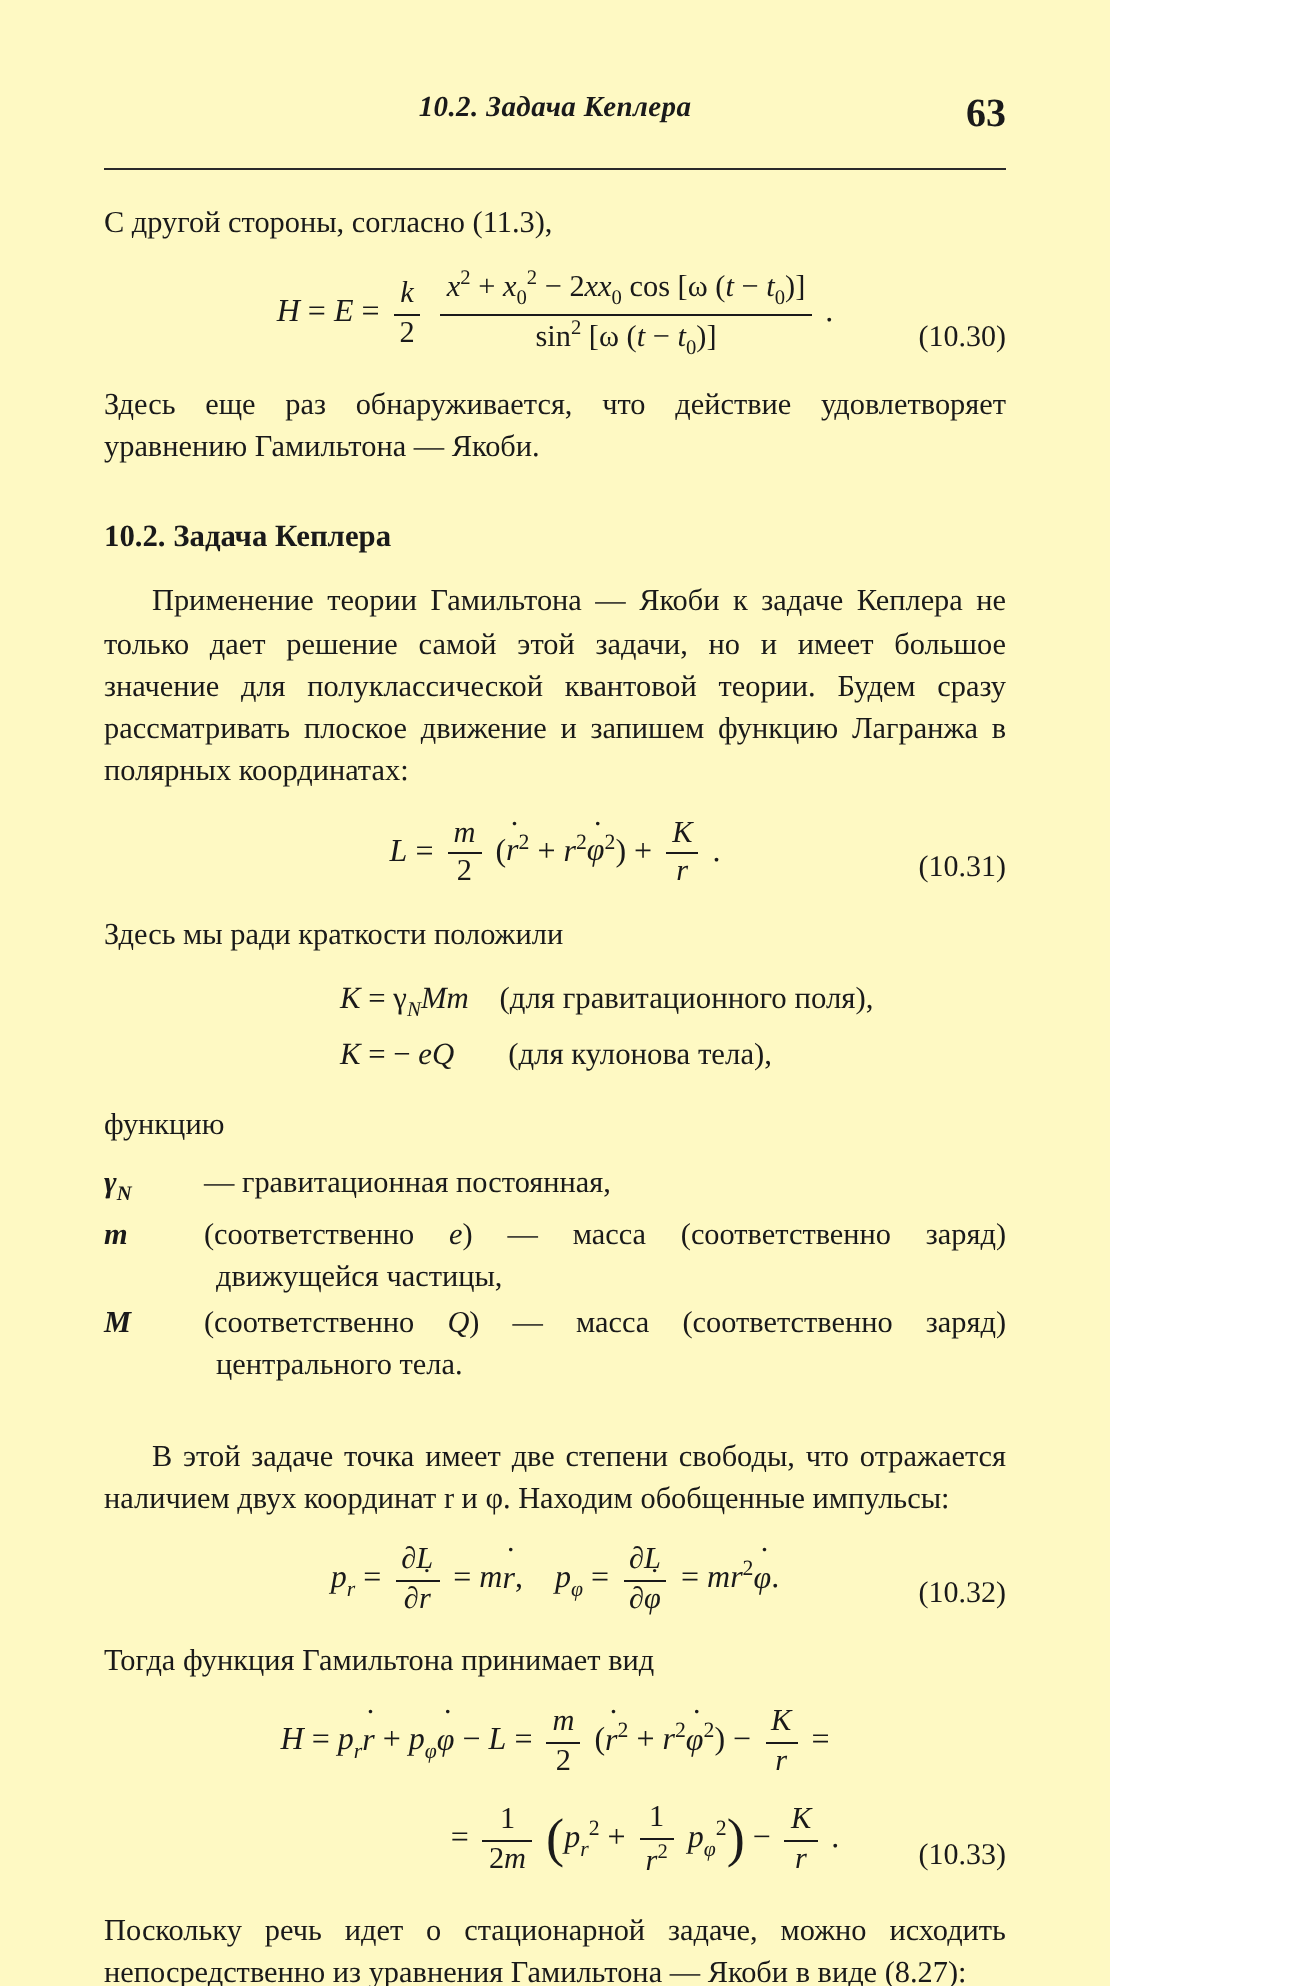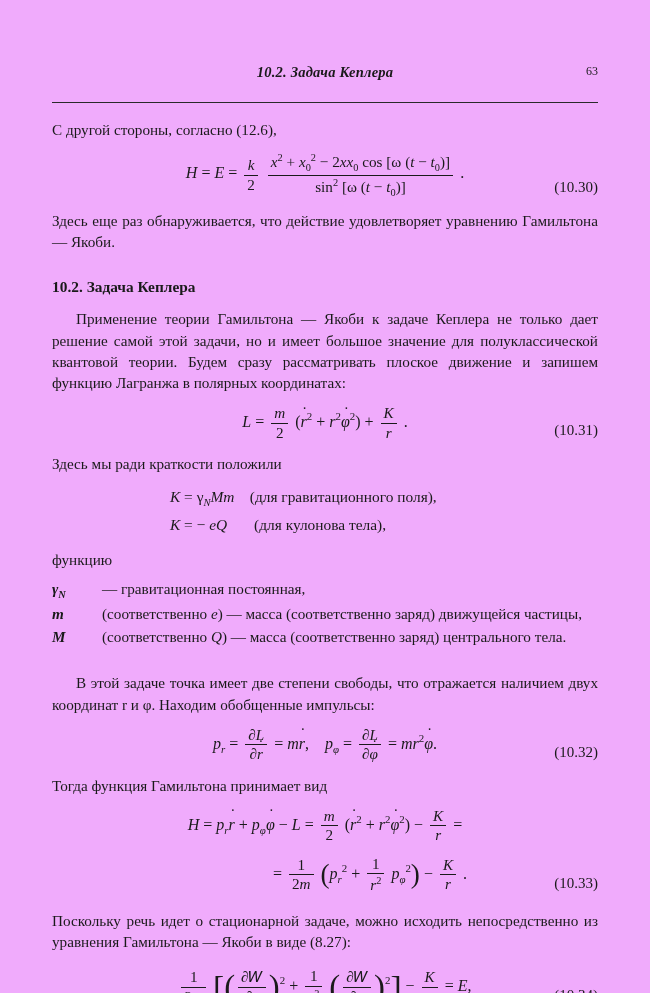--- a/index.html
+++ b/index.html
@@ -9,26 +9,26 @@
   }
   body {
     width: 650px;
     height: 993px;
     font-family: "Liberation Serif", serif;
     color: #1a1a1a;
     position: relative;
     overflow: hidden;
   }
   .page {
-    width: 650px;
+    width: 555px;
     height: 993px;
     position: relative;
     box-sizing: border-box;
-    padding: 64px 52px 20px 52px;
-    background: #f0abfc;
+    padding: 46px 52px 20px 52px;
+    background: #fef9c3;
   }
   
   .runhead {
     position: relative;
     height: 34px;
   }
   .runhead .rh-title {
     position: absolute;
     left: 0;
     right: 0;
@@ -36,22 +36,22 @@
     font-weight: bold;
     font-style: italic;
     font-size: 14.5px;
     letter-spacing: 0.2px;
     top: 0;
   }
   .runhead .rh-page {
     position: absolute;
     right: 0;
     top: 0;
-    font-weight: normal;
-    font-size: 12px;
+    font-weight: bold;
+    font-size: 20px;
   }
   .rule {
     border-top: 1.6px solid #2a2a2a;
     margin: 4px 0 16px 0;
   }
   
   p.para {
     font-size: 15.2px;
     line-height: 1.40;
     margin: 0 0 9px 0;
@@ -172,21 +172,21 @@
 <body>
 
 <div class="page">
 
   <div class="runhead">
     <div class="rh-title">10.2. Задача Кеплера</div>
     <div class="rh-page">63</div>
   </div>
   <div class="rule"></div>
 
-  <p class="para">С другой стороны, согласно (12.6),</p>
+  <p class="para">С другой стороны, согласно (11.3),</p>
 
   <div class="eq-row">
     <div class="eq-body math">
       <span class="it">H</span> = <span class="it">E</span> =
       <span class="frac">
         <span class="num it">k</span>
         <span class="den">2</span>
       </span>
       <span class="frac">
         <span class="num"><span class="it">x</span><sup class="r">2</sup> + <span class="it">x</span><sub class="r">0</sub><sup class="r">2</sup> − 2<span class="it">xx</span><sub class="r">0</sub> cos [ω (<span class="it">t</span> − <span class="it">t</span><sub class="r">0</sub>)]</span>

